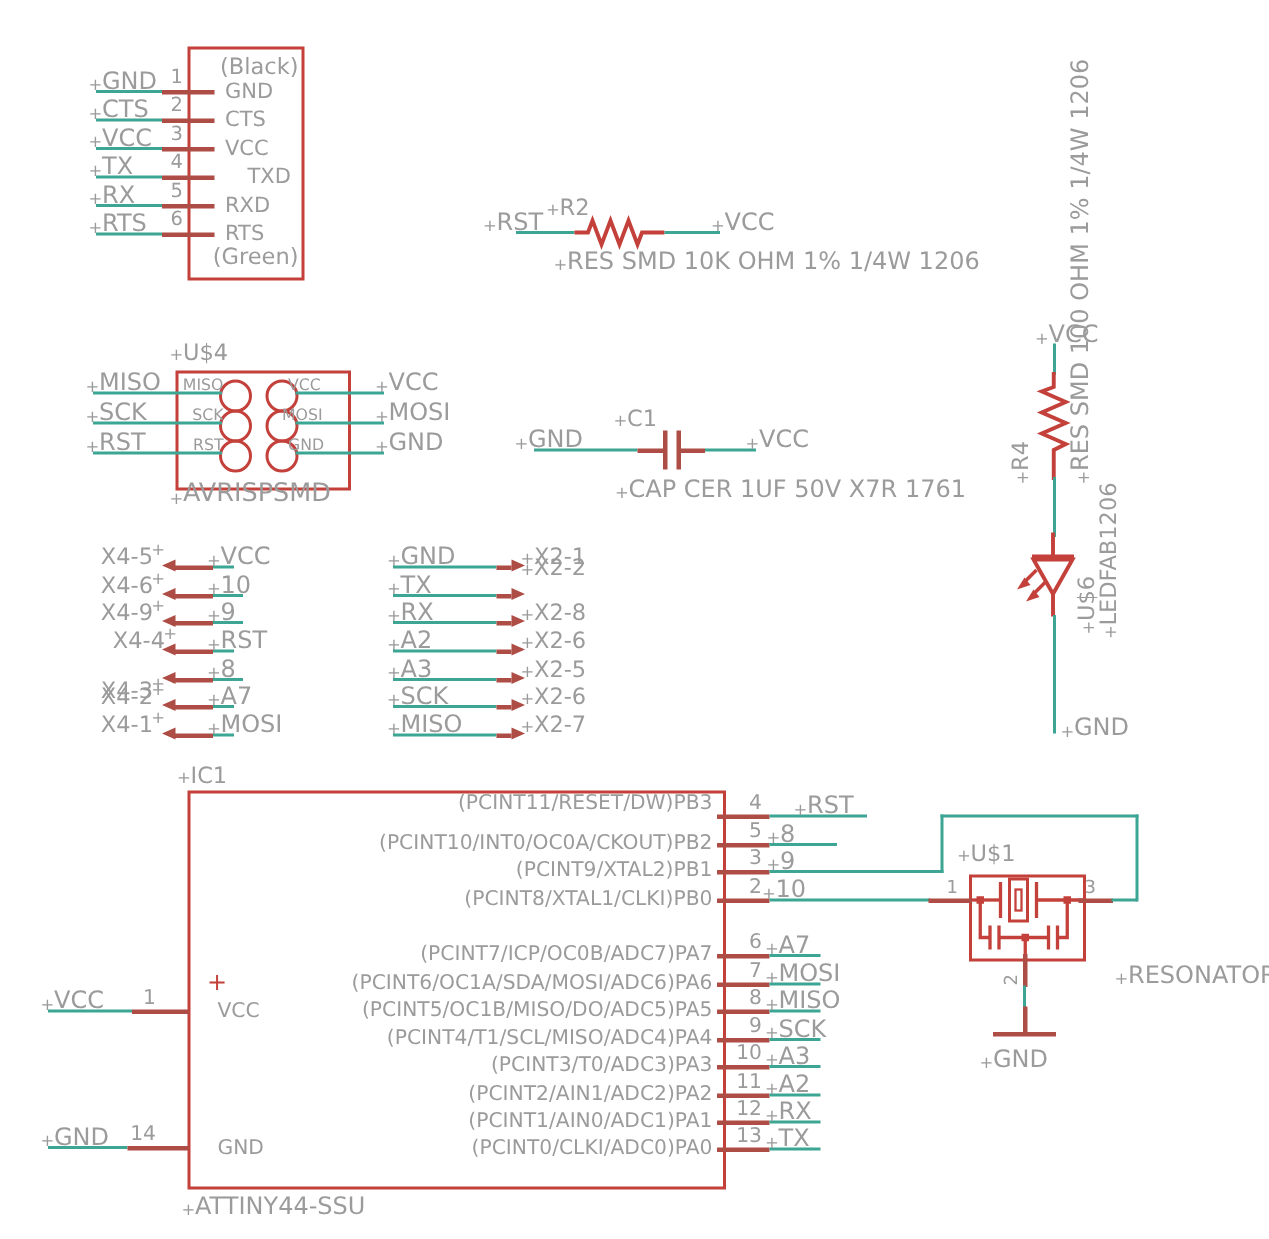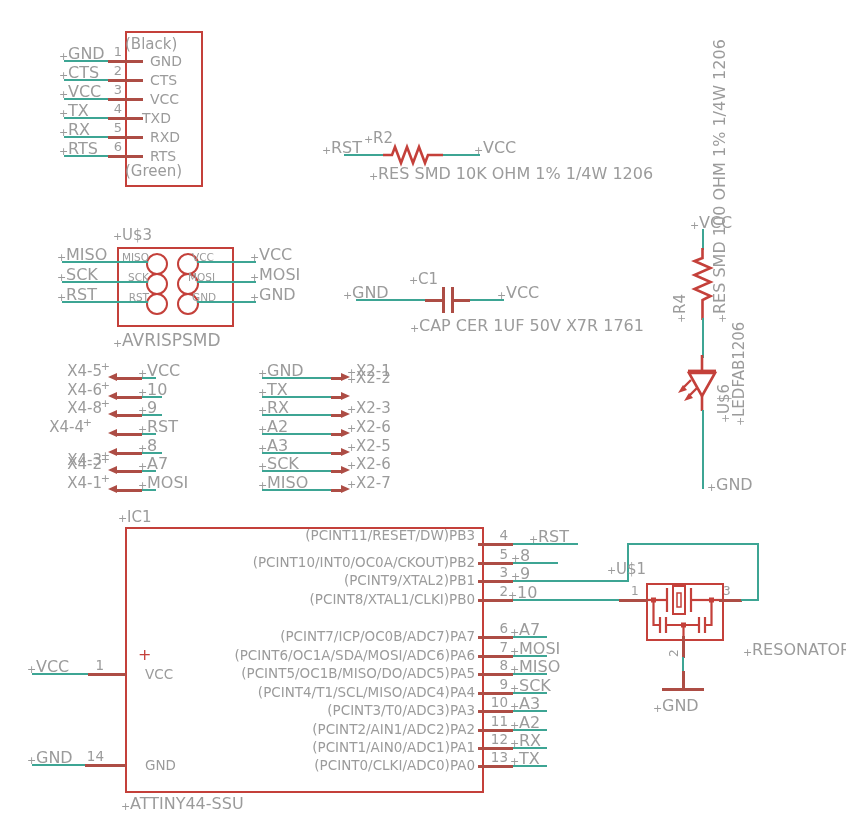--- a/index.html
+++ b/index.html
@@ -2,21 +2,21 @@
 <html><head>
 <meta charset="utf-8">
 <style>
   html,body{margin:0;padding:0;background:#ffffff}
   #canvas{position:relative;width:846px;height:826px;background:#ffffff;overflow:hidden;
           font-family:"DejaVu Sans",sans-serif}
   .t{position:absolute;color:#9b9b9b;font-size:15px;line-height:1.1;white-space:nowrap}
   .f16{font-size:16px}.f17{font-size:17px}.f13{font-size:13.5px}.f12{font-size:12px}
   .num{font-size:13px}
   .small{font-size:10.5px}
-  .ctr{text-align:left}.rt{text-align:right}
+  .ctr{text-align:right}.rt{text-align:right}
   .plus::before{content:"+";position:absolute;left:-9px;bottom:0;font-size:11px;color:#9b9b9b}
   .plusafter::after{content:"+";position:absolute;right:-8px;top:-2px;font-size:11px;color:#9b9b9b}
   .vert{transform:rotate(-90deg);transform-origin:0 0}
   .w{position:absolute;height:2px;background:#3da594}
   .v{position:absolute;width:2px;background:#3da594}
   .p{position:absolute;height:2.5px;background:#ad4d45}
   .q{position:absolute;width:2.5px;background:#ad4d45}
   .b{position:absolute;border:2.5px solid #c4403a}
   .circ{position:absolute;width:18px;height:18px;border:2.5px solid #c4403a;border-radius:50%}
   .al{position:absolute;width:0;height:0;border-top:4.5px solid transparent;border-bottom:4.5px solid transparent;border-right:9px solid #ad4d45}
@@ -49,21 +49,21 @@
     <div class="w" style="left:64px;top:98px;width:44px"></div>
     <div class="p" style="left:108px;top:98px;width:35px"></div>
     <div class="t f16 plus" style="left:68px;top:83px">VCC</div>
     <div class="t num rt" style="left:100px;top:83px;width:22px">3</div>
     <div class="t" style="left:150px;top:92px;font-size:14px">VCC</div>
 
     <div class="w" style="left:64px;top:117px;width:44px"></div>
     <div class="p" style="left:108px;top:117px;width:35px"></div>
     <div class="t f16 plus" style="left:68px;top:102px">TX</div>
     <div class="t num rt" style="left:100px;top:102px;width:22px">4</div>
-    <div class="t" style="left:142px;top:111px;font-size:14px">TXD</div>
+    <div class="t" style="left:165px;top:111px;font-size:14px">TXD</div>
 
     <div class="w" style="left:64px;top:136px;width:44px"></div>
     <div class="p" style="left:108px;top:136px;width:35px"></div>
     <div class="t f16 plus" style="left:68px;top:121px">RX</div>
     <div class="t num rt" style="left:100px;top:121px;width:22px">5</div>
     <div class="t" style="left:150px;top:130px;font-size:14px">RXD</div>
 
     <div class="w" style="left:64px;top:155px;width:44px"></div>
     <div class="p" style="left:108px;top:155px;width:35px"></div>
     <div class="t f16 plus" style="left:68px;top:140px">RTS</div>
@@ -77,23 +77,23 @@
     <svg style="left:383px;top:143px" width="60" height="24" viewBox="0 0 60 24">
       <path d="M0 12 H9 L12 4 L18 20 L24 4 L30 20 L36 4 L42 20 L45 12 H60" fill="none" stroke="#c4403a" stroke-width="2.6"></path>
     </svg>
     <div class="w" style="left:443px;top:154px;width:37px"></div>
     <div class="t f16 plus" style="left:483px;top:139px">VCC</div>
     <div class="t plus" style="left:373px;top:130px">R2</div>
     <div class="t f16 plus" style="left:378px;top:165px">RES SMD 10K OHM 1% 1/4W 1206</div>
   </div>
 
   <div>
-    <div class="t plus" style="left:122px;top:227px">U$3</div>
+    <div class="t plus" style="left:122px;top:227px">U$4</div>
     <div class="b" style="left:117px;top:247px;width:113px;height:76px"></div>
-    <div class="t f17 plus" style="left:122px;top:331px">AVRISPSMD</div>
+    <div class="t f17 plus" style="left:122px;top:320px">AVRISPSMD</div>
 
     <div class="circ" style="left:146px;top:253px"></div>
     <div class="circ" style="left:177px;top:253px"></div>
     <div class="circ" style="left:146px;top:273px"></div>
     <div class="circ" style="left:177px;top:273px"></div>
     <div class="circ" style="left:146px;top:293px"></div>
     <div class="circ" style="left:177px;top:293px"></div>
 
     <div class="t small rt" style="left:117px;top:252px;width:32px">MISO</div>
     <div class="t small rt" style="left:117px;top:272px;width:32px">SCK</div>
@@ -137,27 +137,27 @@
     <div class="p" style="left:115px;top:377px;width:27px"></div>
     <div class="w" style="left:142px;top:377px;width:14px"></div>
     <div class="t f16 plus" style="left:147px;top:362px">VCC</div>
 
     <div class="t rt plusafter" style="left:50px;top:382px;width:52px">X4-6</div>
     <div class="al" style="left:108px;top:392px"></div>
     <div class="p" style="left:115px;top:396px;width:27px"></div>
     <div class="w" style="left:142px;top:396px;width:20px"></div>
     <div class="t f16 plus" style="left:147px;top:381px">10</div>
 
-    <div class="t rt plusafter" style="left:50px;top:400px;width:52px">X4-8</div>
+    <div class="t rt plusafter" style="left:50px;top:400px;width:52px">X4-9</div>
     <div class="al" style="left:108px;top:410px"></div>
     <div class="p" style="left:115px;top:414px;width:27px"></div>
     <div class="w" style="left:142px;top:414px;width:20px"></div>
     <div class="t f16 plus" style="left:147px;top:399px">9</div>
 
-    <div class="t rt plusafter" style="left:32px;top:419px;width:52px">X4-4</div>
+    <div class="t rt plusafter" style="left:58px;top:419px;width:52px">X4-4</div>
     <div class="al" style="left:108px;top:429px"></div>
     <div class="p" style="left:115px;top:433px;width:27px"></div>
     <div class="w" style="left:142px;top:433px;width:14px"></div>
     <div class="t f16 plus" style="left:147px;top:418px">RST</div>
 
     <div class="t rt plusafter" style="left:50px;top:452px;width:52px">X4-3</div>
     <div class="al" style="left:108px;top:448px"></div>
     <div class="p" style="left:115px;top:452px;width:27px"></div>
     <div class="w" style="left:142px;top:452px;width:20px"></div>
     <div class="t f16 plus" style="left:147px;top:437px">8</div>
@@ -185,21 +185,21 @@
     <div class="t f16 plus" style="left:267px;top:381px">TX</div>
     <div class="w" style="left:262px;top:396px;width:69px"></div>
     <div class="p" style="left:331px;top:396px;width:10px"></div>
     <div class="ar" style="left:341px;top:392px"></div>
     <div class="t plus" style="left:356px;top:370px">X2-2</div>
 
     <div class="t f16 plus" style="left:267px;top:399px">RX</div>
     <div class="w" style="left:262px;top:414px;width:69px"></div>
     <div class="p" style="left:331px;top:414px;width:10px"></div>
     <div class="ar" style="left:341px;top:410px"></div>
-    <div class="t plus" style="left:356px;top:400px">X2-3</div>
+    <div class="t plus" style="left:356px;top:400px">X2-8</div>
 
     <div class="t f16 plus" style="left:267px;top:418px">A2</div>
     <div class="w" style="left:262px;top:433px;width:69px"></div>
     <div class="p" style="left:331px;top:433px;width:10px"></div>
     <div class="ar" style="left:341px;top:429px"></div>
     <div class="t plus" style="left:356px;top:419px">X2-6</div>
 
     <div class="t f16 plus" style="left:267px;top:437px">A3</div>
     <div class="w" style="left:262px;top:452px;width:69px"></div>
     <div class="p" style="left:331px;top:452px;width:10px"></div>
@@ -333,21 +333,21 @@
     <div class="t f13 rt" style="left:470px;top:750px;width:38px">13</div>
     <div class="w" style="left:513px;top:765px;width:34px"></div>
     <div class="t f16 plus" style="left:519px;top:750px">TX</div>
   </div>
 
   <div class="v" style="left:627px;top:543px;height:39px"></div>
   <div class="w" style="left:627px;top:543px;width:132px"></div>
   <div class="v" style="left:757px;top:543px;height:58px"></div>
 
   <div>
-    <div class="t plus" style="left:616px;top:561px">U$1</div>
+    <div class="t plus" style="left:647px;top:561px">U$1</div>
     <div class="b" style="left:646px;top:583px;width:74px;height:54px"></div>
     <svg style="left:646px;top:583px" width="76" height="56" viewBox="0 0 76 56">
       <path d="M0 17 H21" stroke="#c4403a" stroke-width="2.2" fill="none"></path>
       <path d="M21 5 V29" stroke="#c4403a" stroke-width="2.2" fill="none"></path>
       <rect x="27" y="3" width="12" height="28" fill="none" stroke="#c4403a" stroke-width="2"></rect>
       <rect x="31" y="10" width="4" height="14" fill="none" stroke="#c4403a" stroke-width="1.5"></rect>
       <path d="M45 5 V29" stroke="#c4403a" stroke-width="2.2" fill="none"></path>
       <path d="M45 17 H76" stroke="#c4403a" stroke-width="2.2" fill="none"></path>
       <rect x="5" y="14.5" width="5" height="5" fill="#c4403a"></rect>
       <rect x="63" y="14.5" width="5" height="5" fill="#c4403a"></rect>

